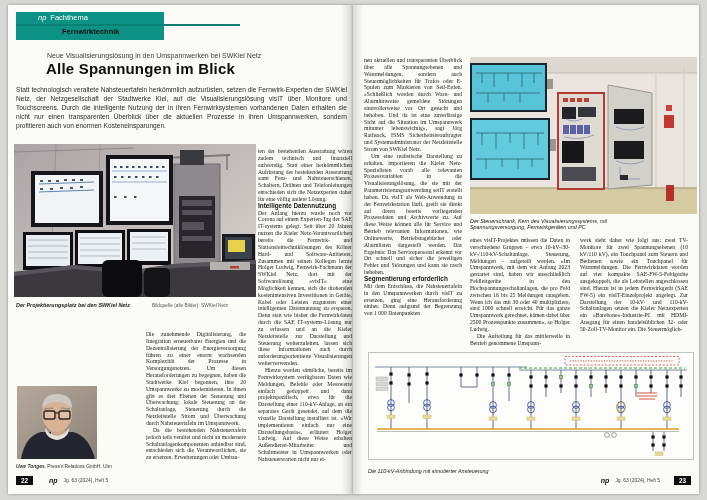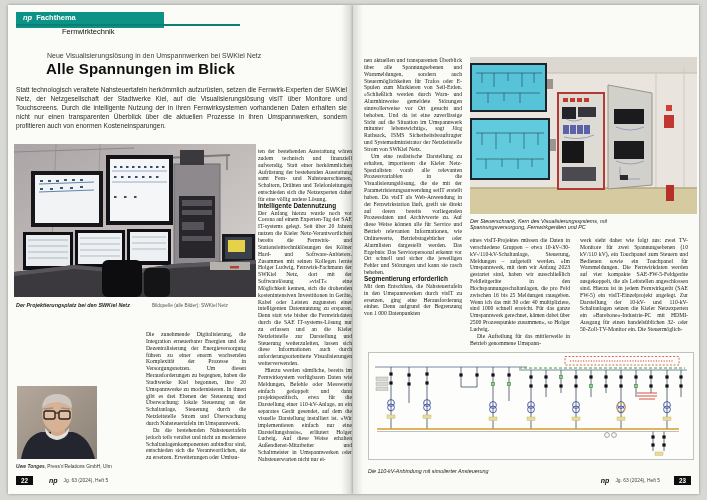--- a/index.html
+++ b/index.html
@@ -5,25 +5,25 @@
   html,body{margin:0;padding:0;background:#c9c9c5;}
   .stage{position:relative;width:707px;height:500px;background:#d8d8d4;overflow:hidden;
          font-family:"Liberation Sans",sans-serif;}
   .page{position:absolute;top:5px;height:489px;background:#fbfbf8;box-shadow:0 0 3px rgba(0,0,0,.35);}
   .page-left{left:8px;width:345px;}
   .page-right{left:353px;width:346px;background:#fafaf6;}
   .gutter{position:absolute;top:5px;left:341px;width:22px;height:489px;
           background:linear-gradient(90deg,rgba(0,0,0,0) 0%,rgba(0,0,0,.14) 50%,rgba(0,0,0,0) 100%);}
   .abs{position:absolute;}
   
-  .kicker-bar{left:16px;top:12px;width:148px;height:16px;background:#0d9286;color:#fff;
-              font-size:7.5px;font-weight:bold;line-height:12px;padding-left:7px;box-sizing:border-box;}
+  .kicker-bar{left:16px;top:12px;width:148px;height:28px;background:#0d9286;color:#fff;
+              font-size:7.5px;font-weight:normal;line-height:12px;padding-left:22px;box-sizing:border-box;}
   .kicker-bar .brand{font-style:italic;margin-right:4px;}
   .teal-rule{left:16px;top:24px;width:224px;height:2px;background:#0b7f74;}
-  .topic{left:62px;top:27px;font-size:7.5px;font-weight:normal;color:#111;}
+  .topic{left:62px;top:27px;font-size:7.5px;font-weight:bold;color:#111;}
   .kicker{left:47px;top:52px;font-size:7px;color:#3c3c3c;}
   .headline{left:46px;top:60px;font-size:15px;font-weight:bold;color:#0e0e0e;letter-spacing:.2px;}
   .standfirst{left:16px;top:85px;width:331px;height:54px;font-size:6.6px;line-height:9px;
               text-align:justify;color:#2a2a2a;overflow:hidden;}
   
   .body-col{font-family:"Liberation Serif",serif;font-size:5.7px;line-height:6.85px;
             text-align:justify;color:#1b1b1b;overflow:hidden;}
   .body-col p{margin:0;}
   .body-col p.ind{text-indent:7px;}
   .subhead{font-family:"Liberation Sans",sans-serif;font-weight:bold;font-size:6.4px;

